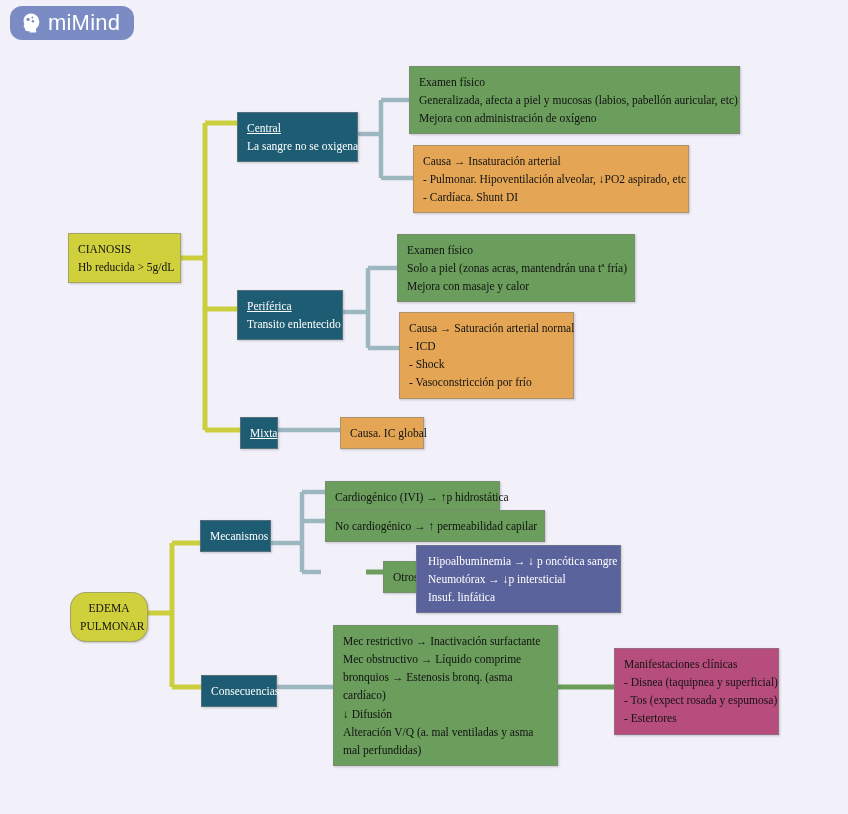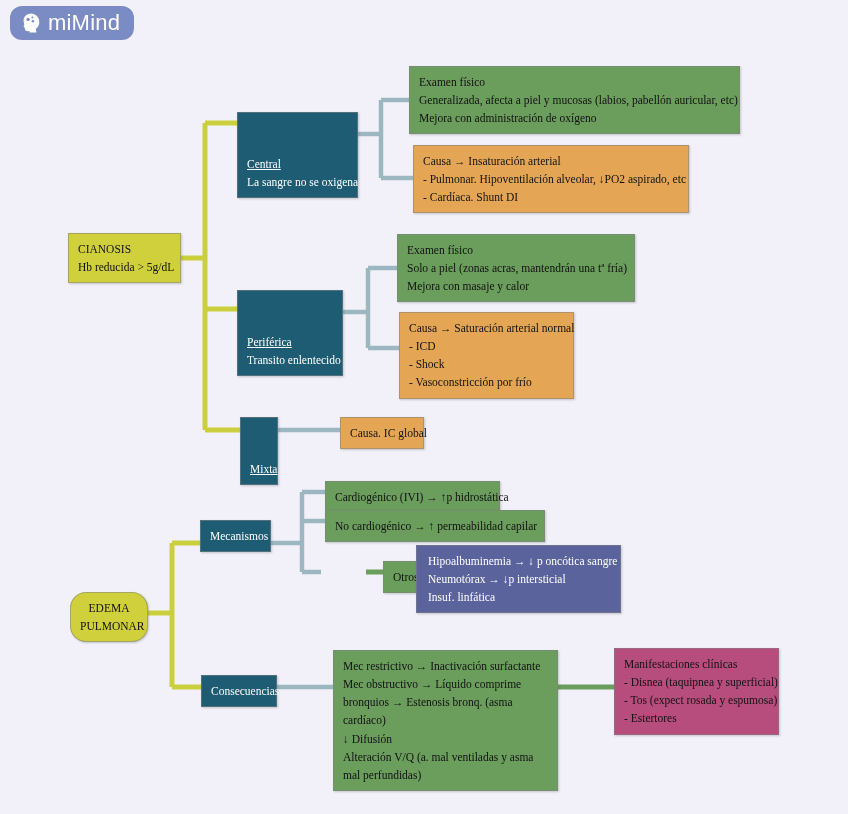--- a/index.html
+++ b/index.html
@@ -55,21 +55,21 @@
   .node .ln { white-space: nowrap; }
   .node .ln.wrap { white-space: normal; }
 
   .n-yellow { background: #cfd03c; }
   .n-teal   { background: #1d5c73; color: #ffffff; }
   .n-green  { background: #6b9d5c; }
   .n-orange { background: #e4a655; }
   .n-purple { background: #5b639c; color: #ffffff; text-align: left; padding-left: 11px; }
   .n-pink   { background: #b74d7c; }
 
-  .n-teal .hdr { text-decoration: underline; margin-top: 36px; }
+  .n-teal .hdr { text-decoration: underline; }
   .center { text-align: center; border-radius: 16px; }
 </style>
 </head>
 <body>
 
 <div class="logo">
   <svg class="logo-icon" viewBox="0 0 24 24">
     <path d="M13.2 2.6c-4.3 0-7.6 3.1-7.6 7 0 2 .6 3 .6 4.1 0 .7-.6 1-.6 1.6 0 .5.5.7.9.8-.2.8.1 1.6.7 1.8-.2 1 .4 2 1.6 2.2 1 .2 1.7 0 2.6-.2l.3 1.5h6.7l-.5-3.6c2-1.4 3.4-3.9 3.4-6.6 0-4.7-3.6-8.6-8.1-8.6z" fill="#ffffff"></path>
     <circle cx="10.1" cy="8.4" r="1.65" fill="#7b8cc4"></circle>
     <circle cx="14.4" cy="6.6" r="1.0" fill="#7b8cc4"></circle>
@@ -211,21 +211,21 @@
 <div class="node n-purple" style="left:416px; top:545px; width:205px;">
   <div class="ln">Hipoalbuminemia → ↓ p oncótica sangre</div>
   <div class="ln">Neumotórax → ↓p intersticial</div>
   <div class="ln">Insuf. linfática</div>
 </div>
 
 <div class="node n-teal" style="left:201px; top:675px; width:76px;">
   <div class="ln">Consecuencias</div>
 </div>
 
-<div class="node n-green" style="left:333px; top:650px; width:225px;">
+<div class="node n-green" style="left:333px; top:625px; width:225px;">
   <div class="ln wrap">Mec restrictivo → Inactivación surfactante</div>
   <div class="ln wrap">Mec obstructivo → Líquido comprime bronquios → Estenosis bronq. (asma cardíaco)</div>
   <div class="ln wrap">↓ Difusión</div>
   <div class="ln wrap">Alteración V/Q (a. mal ventiladas y asma mal perfundidas)</div>
 </div>
 
 <div class="node n-pink" style="left:614px; top:648px; width:165px;">
   <div class="ln">Manifestaciones clínicas</div>
   <div class="ln">- Disnea (taquipnea y superficial)</div>
   <div class="ln">- Tos (expect rosada y espumosa)</div>

